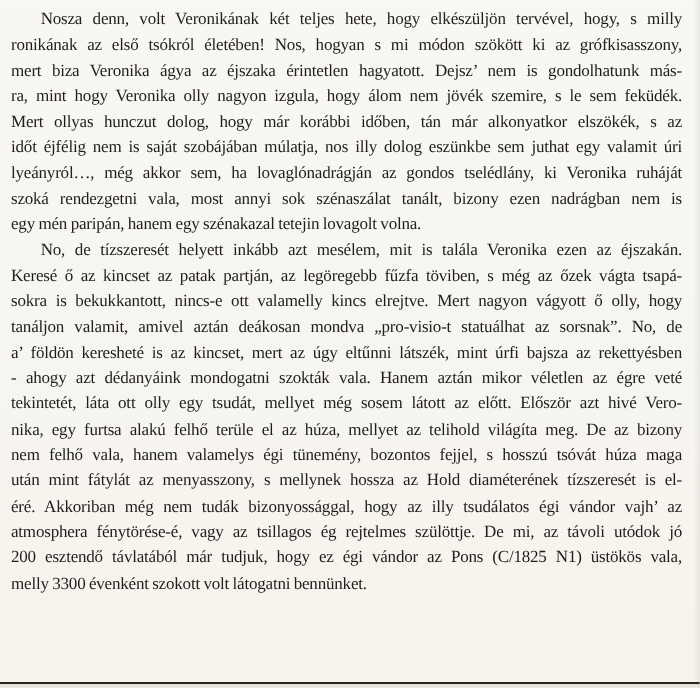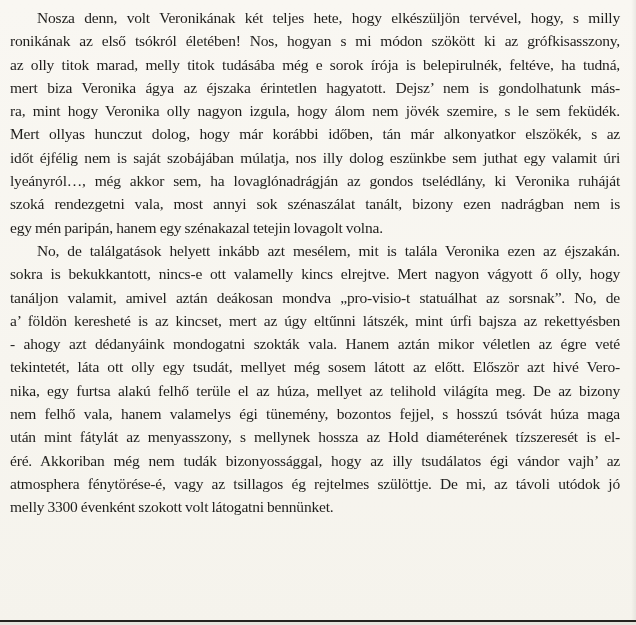--- a/index.html
+++ b/index.html
@@ -70,42 +70,43 @@
 </style>
 </head>
 <body>
 
 <div class="page">
   <div class="text-block">
 
     <div class="para">
       <div class="line indent">Nosza denn, volt Veronikának két teljes hete, hogy elkészüljön tervével, hogy, s milly</div>
       <div class="line">ronikának az első tsókról életében! Nos, hogyan s mi módon szökött ki az grófkisasszony,</div>
-      <div class="line">az olly titok marad, melly titok tudásába még e sorok írója is belepirulnék, feltéve, ha tudná,</div>
       <div class="line">mert biza Veronika ágya az éjszaka érintetlen hagyatott. Dejsz’ nem is gondolhatunk más-</div>
       <div class="line">ra, mint hogy Veronika olly nagyon izgula, hogy álom nem jövék szemire, s le sem feküdék.</div>
       <div class="line">Mert ollyas hunczut dolog, hogy már korábbi időben, tán már alkonyatkor elszökék, s az</div>
       <div class="line">időt éjfélig nem is saját szobájában múlatja, nos illy dolog eszünkbe sem juthat egy valamit úri</div>
       <div class="line">lyeányról…, még akkor sem, ha lovaglónadrágján az gondos tselédlány, ki Veronika ruháját</div>
       <div class="line">szoká rendezgetni vala, most annyi sok szénaszálat tanált, bizony ezen nadrágban nem is</div>
       <div class="line last">egy mén paripán, hanem egy szénakazal tetejin lovagolt volna.</div>
     </div>
 
     <div class="para">
-      <div class="line indent">No, de találgatások helyett inkább azt mesélem, mit is talála Veronika ezen az éjszakán.</div>
+      <div class="line indent">No, de tízszeresét helyett inkább azt mesélem, mit is talála Veronika ezen az éjszakán.</div>
+      <div class="line">Keresé ő az kincset az patak partján, az legöregebb fűzfa töviben, s még az őzek vágta tsapá-</div>
       <div class="line">sokra is bekukkantott, nincs-e ott valamelly kincs elrejtve. Mert nagyon vágyott ő olly, hogy</div>
       <div class="line">tanáljon valamit, amivel aztán deákosan mondva „pro-visio-t statuálhat az sorsnak”. No, de</div>
       <div class="line">a’ földön keresheté is az kincset, mert az úgy eltűnni látszék, mint úrfi bajsza az rekettyésben</div>
       <div class="line">- ahogy azt dédanyáink mondogatni szokták vala. Hanem aztán mikor véletlen az égre veté</div>
       <div class="line">tekintetét, láta ott olly egy tsudát, mellyet még sosem látott az előtt. Először azt hivé Vero-</div>
       <div class="line">nika, egy furtsa alakú felhő terüle el az húza, mellyet az telihold világíta meg. De az bizony</div>
       <div class="line">nem felhő vala, hanem valamelys égi tünemény, bozontos fejjel, s hosszú tsóvát húza maga</div>
       <div class="line">után mint fátylát az menyasszony, s mellynek hossza az Hold diaméterének tízszeresét is el-</div>
       <div class="line">éré. Akkoriban még nem tudák bizonyossággal, hogy az illy tsudálatos égi vándor vajh’ az</div>
       <div class="line">atmosphera fénytörése-é, vagy az tsillagos ég rejtelmes szülöttje. De mi, az távoli utódok jó</div>
+      <div class="line">200 esztendő távlatából már tudjuk, hogy ez égi vándor az Pons (C/1825 N1) üstökös vala,</div>
       <div class="line last">melly 3300 évenként szokott volt látogatni bennünket.</div>
     </div>
 
   </div>
 
   <div class="right-shade"></div>
   <div class="page-edge-line"></div>
   <div class="page-edge-below"></div>
 </div>
 

